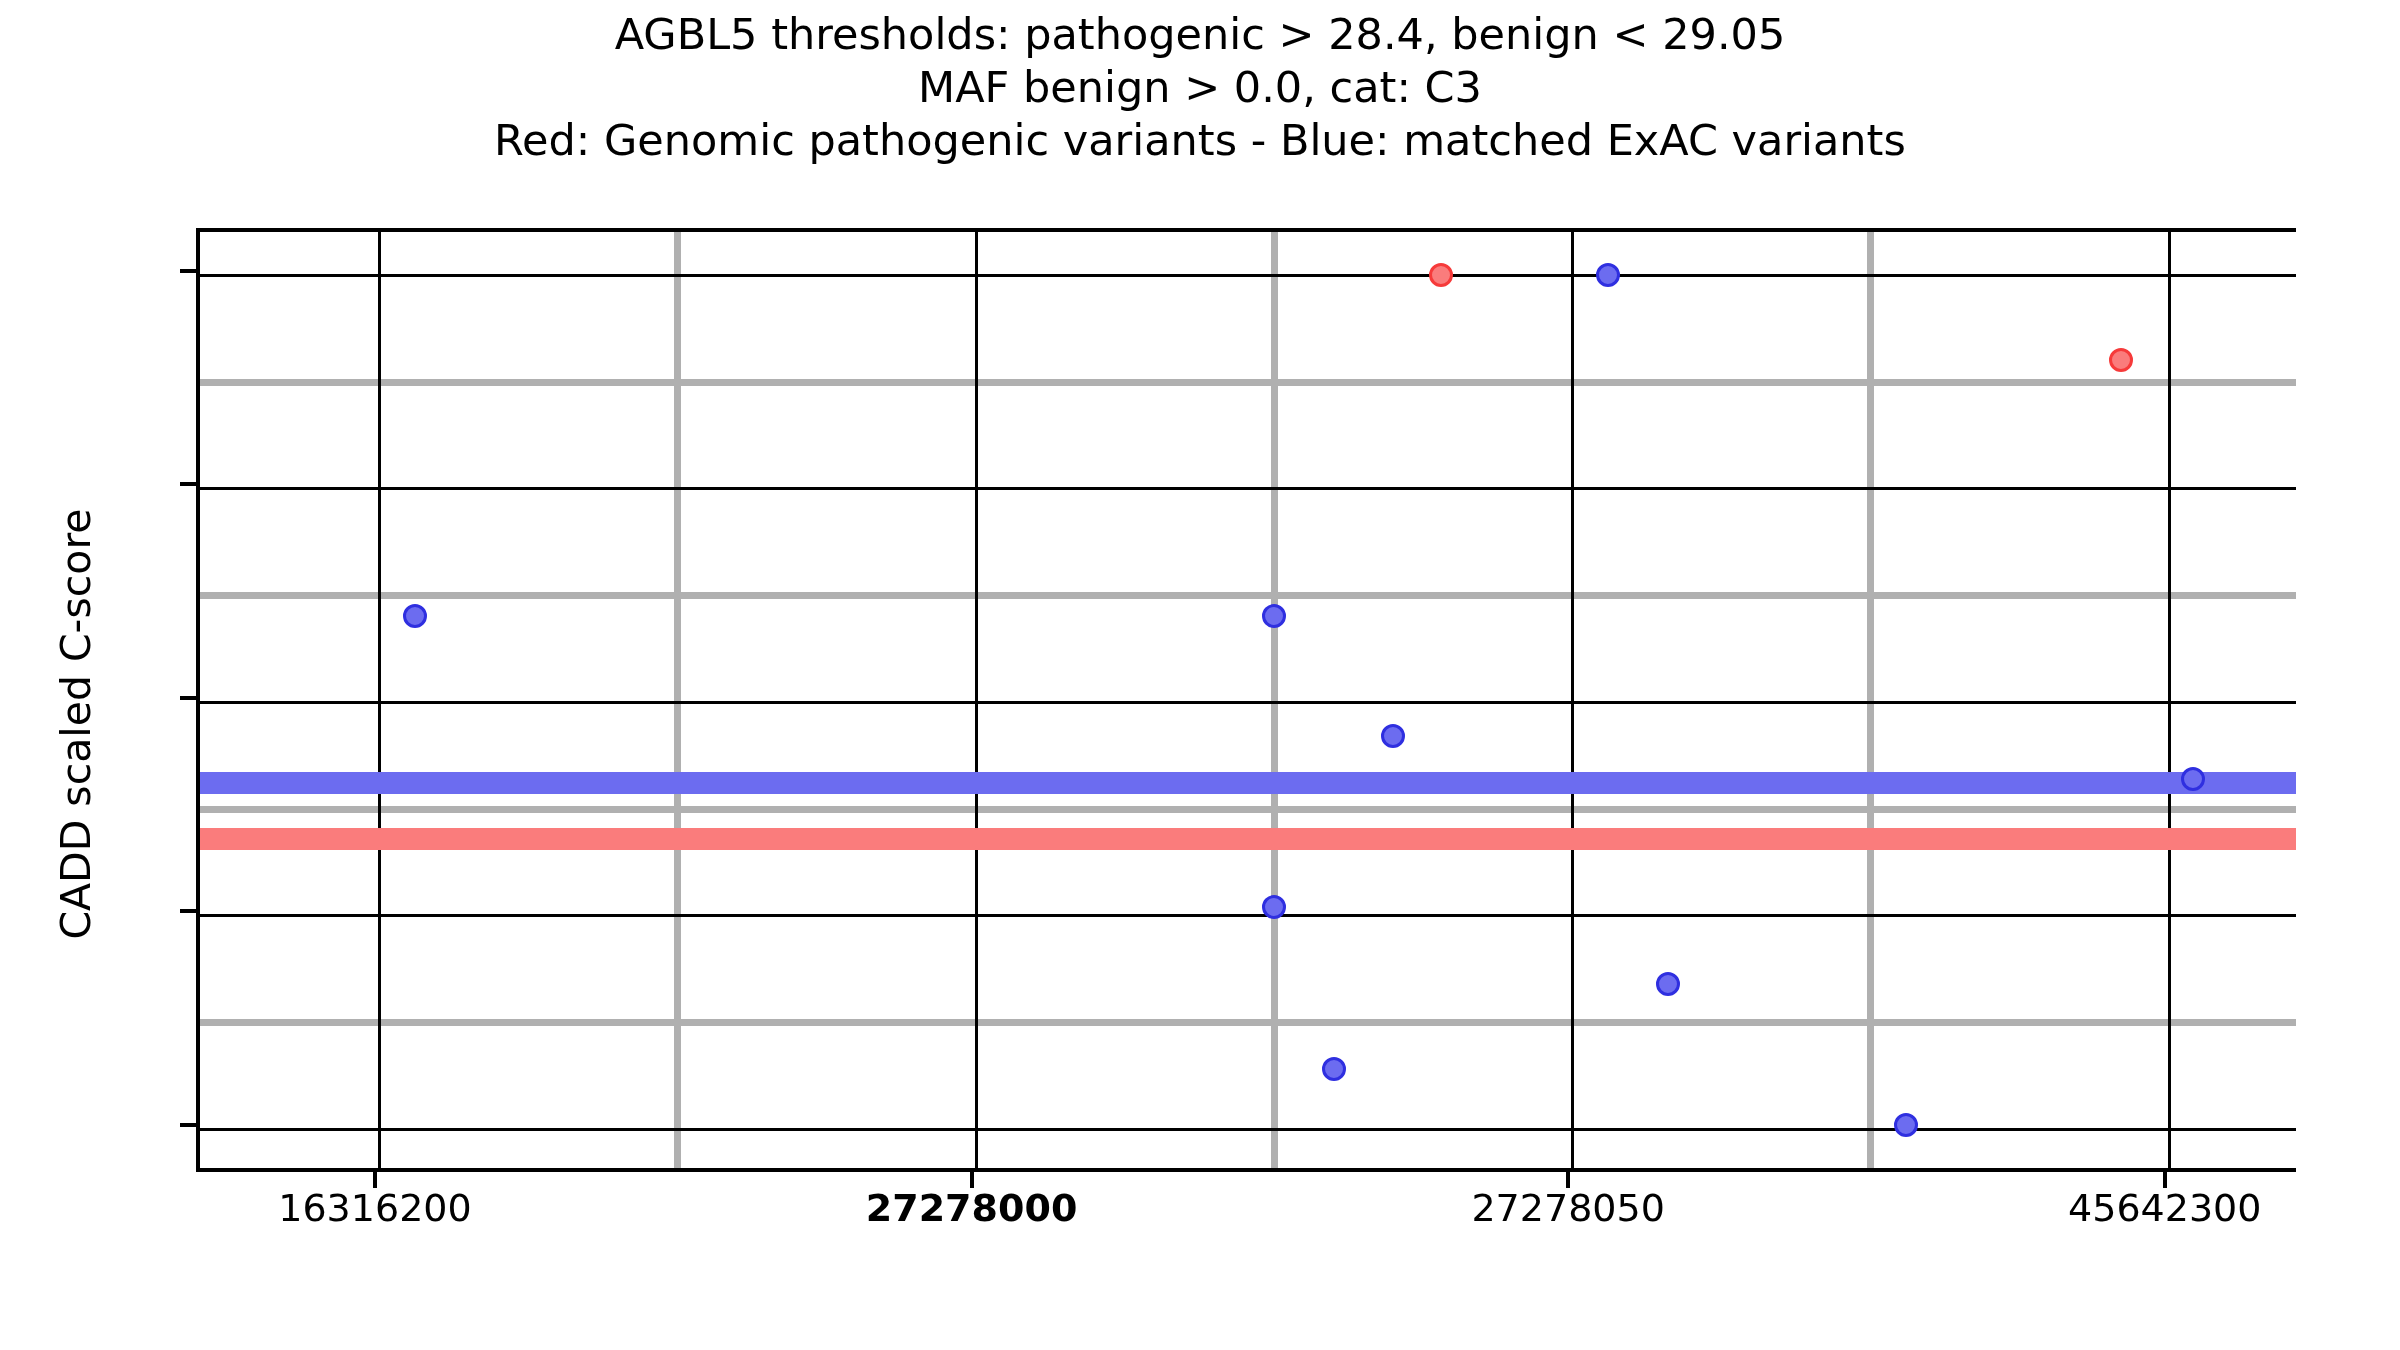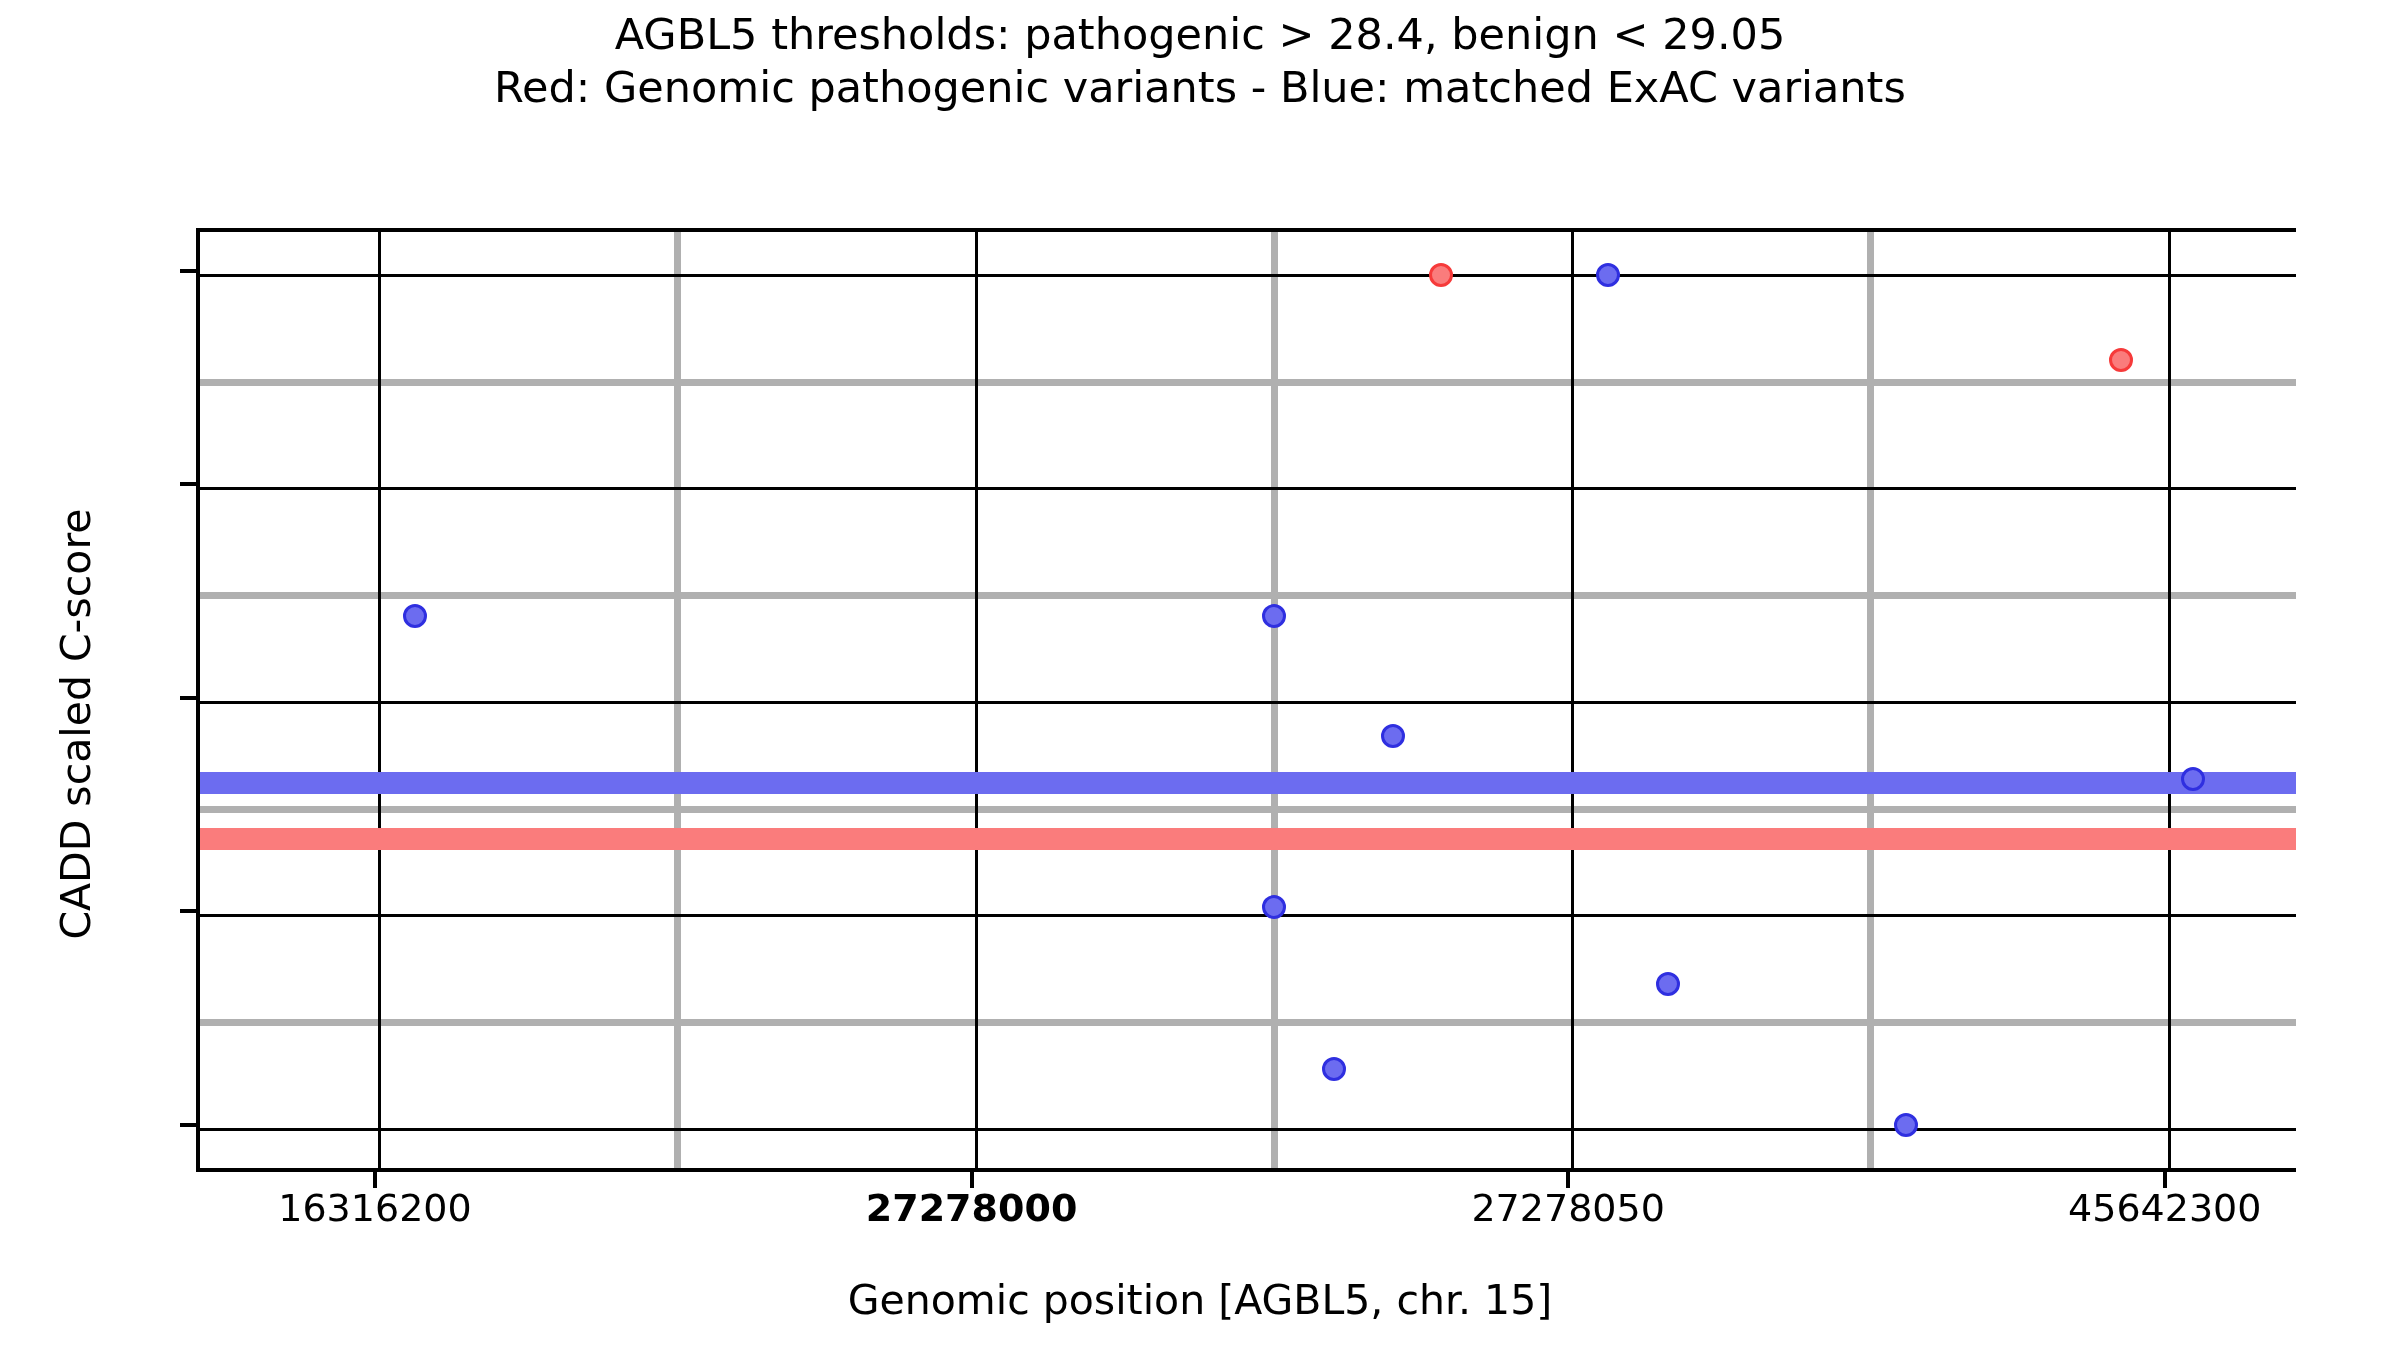--- a/index.html
+++ b/index.html
@@ -41,20 +41,21 @@
   .xtickmark{position:absolute;top:1172px;width:4px;height:16px;background:#000;transform:translateX(-50%);}
   .xlabel{position:absolute;left:0;top:1276px;width:2400px;text-align:center;font-size:41px;color:#000;}
 </style>
 </head>
 <body>
 
 <div id="root">
 
   <div class="title-block">
     <div class="title-line">AGBL5 thresholds: pathogenic &gt; 28.4, benign &lt; 29.05</div>
+    <div class="title-line">MAF benign &gt; 0.0, cat: C3</div>
     <div class="title-line">Red: Genomic pathogenic variants - Blue: matched ExAC variants</div>
   </div>
 
   <div class="plot">
     <div class="plot-inner" id="plot-inner">
         <div class="gridline h" style="top: 787.226px;"></div>
         <div class="gridline h" style="top: 573.652px;"></div>
         <div class="gridline h" style="top: 360.077px;"></div>
         <div class="gridline h" style="top: 146.502px;"></div>
         <div class="gridline v" style="left: 474.273px;"></div>
@@ -97,15 +98,14 @@
   <div id="x-axis">
       <div class="xtick" style="left: 374.977px;">16316200</div>
       <div class="xtickmark" style="left: 374.977px;"></div>
       <div class="xtick" style="left: 971.568px; font-weight: bold;">27278000</div>
       <div class="xtickmark" style="left: 971.568px;"></div>
       <div class="xtick" style="left: 1568.16px;">27278050</div>
       <div class="xtickmark" style="left: 1568.16px;"></div>
       <div class="xtick" style="left: 2164.75px;">45642300</div>
       <div class="xtickmark" style="left: 2164.75px;"></div>
     </div>
-  <div class="xlabel">Genomic position [AGBL5, chr. 15]</div>
 
 </div>
 
 </body></html>

